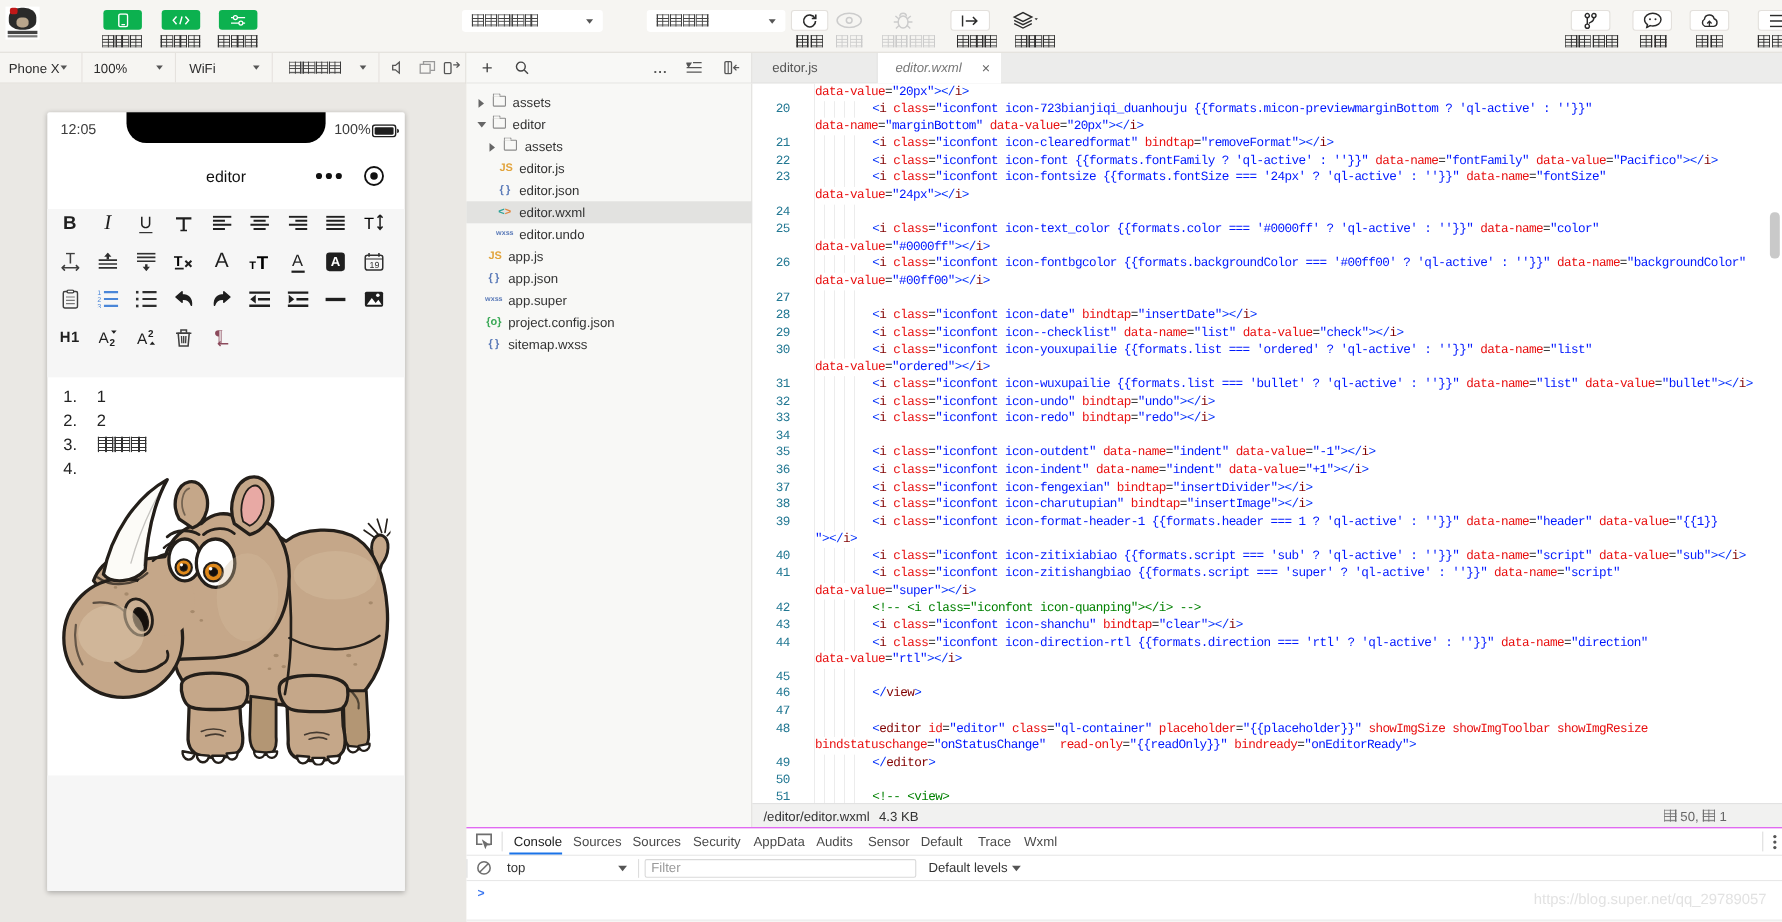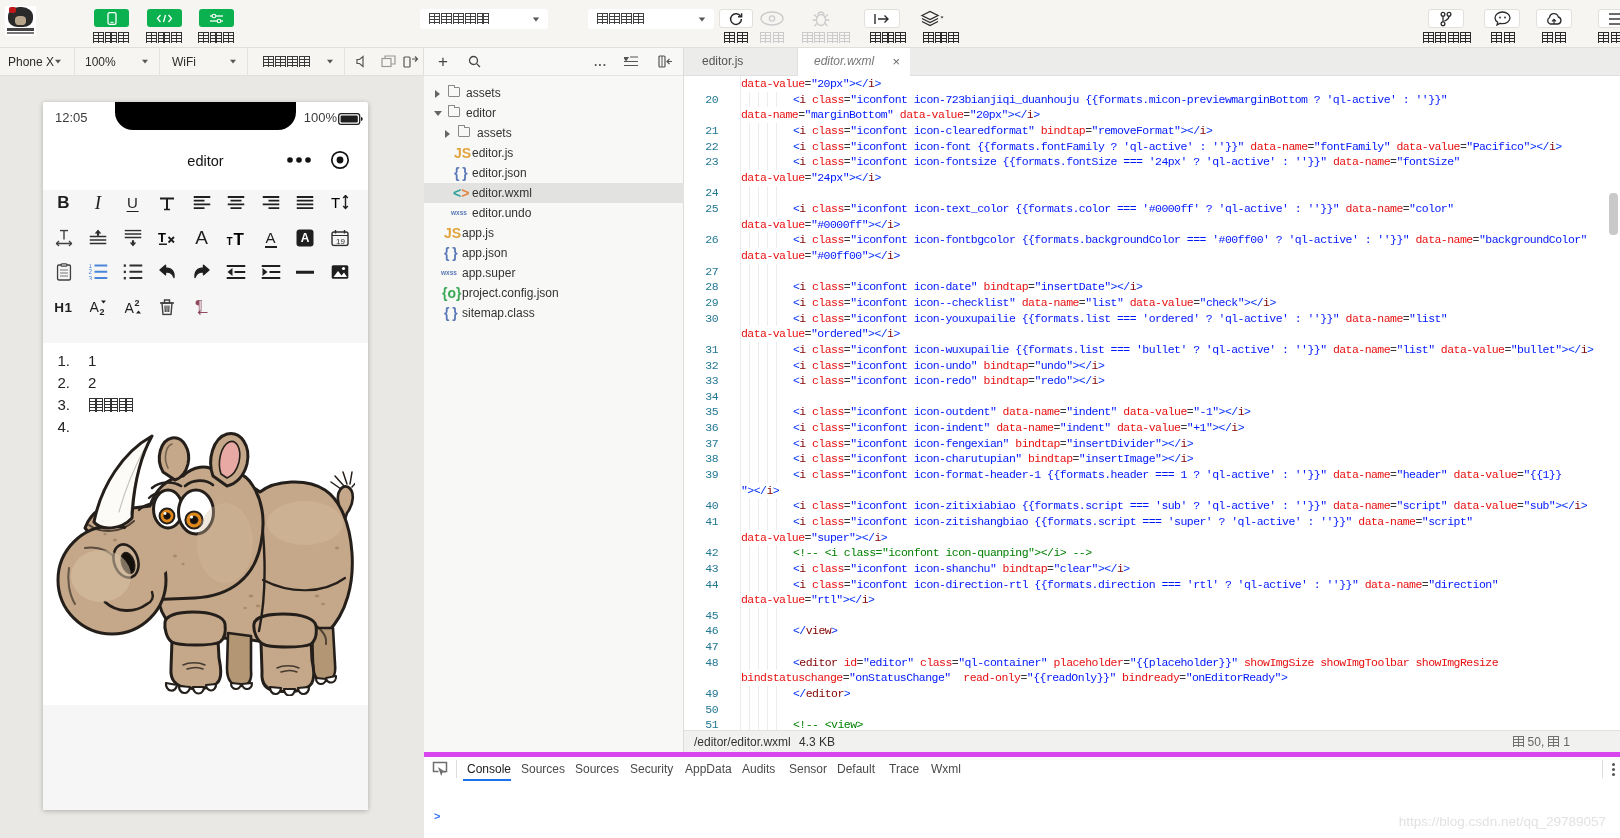--- a/index.html
+++ b/index.html
@@ -25,34 +25,34 @@
 .dseg{position:absolute;top:0;height:27px;border-right:1px solid #e5e2de;display:flex;align-items:center;font-size:12px;color:#2c2c2c}
 
 #treebar{position:absolute;left:424px;top:48px;width:260px;height:28px;background:#f8f8f6;border-bottom:1px solid #e4e4e2;border-right:1px solid #dddcda}
 #tree{position:absolute;left:424px;top:76px;width:260px;height:676px;background:#f8f8f6;border-right:1px solid #dddcda}
 .trow{position:absolute;left:0;width:260px;height:20px;font-size:12px;color:#333;line-height:20px}
 .tarr{position:absolute;width:0;height:0;top:7px}
 .tarr.r{border-top:4px solid transparent;border-bottom:4px solid transparent;border-left:5px solid #666}
 .tarr.d{border-left:4px solid transparent;border-right:4px solid transparent;border-top:5px solid #666;top:8px}
 .fico{position:absolute;top:4px;width:12px;height:10px;border:1px solid #8a8a8a;border-radius:1px;background:#f8f8f6}
 .fico:before{content:"";position:absolute;left:-1px;top:-3px;width:5px;height:2px;border:1px solid #8a8a8a;border-bottom:none;border-radius:1px 1px 0 0;background:#f8f8f6}
-.ficon{position:absolute;font-weight:bold;font-size:14px;line-height:20px;top:0}
+.ficon{position:absolute;font-weight:bold;font-size:10px;line-height:20px;top:0}
 
 #tabbar{position:absolute;left:684px;top:48px;width:936px;height:28px;background:#ececeb;border-bottom:1px solid #e0e0e0}
 
 #code{position:absolute;left:684px;top:76px;width:936px;height:654px;background:#fff;overflow:hidden;font-family:"Liberation Mono",monospace;font-size:11.5px;letter-spacing:-0.55px;white-space:pre}
 #guides{position:absolute;left:56px;top:0;width:38px;height:654px;background:repeating-linear-gradient(to right,#ececec 0 1px,transparent 1px 9px)}
 .row{position:relative;height:15.655px;line-height:15.655px}
 .ln{position:absolute;left:0;top:0;width:34px;text-align:right;color:#237893}
 .cd{position:absolute;left:57px;top:0;color:#383838;background:#fff}
 .cd.ind{left:57px;padding-left:52px;background:transparent}
 .t{color:#800000}.d{color:#0431fa}.a{color:#e81010}.s{color:#0018fe}.cm{color:#008000}
 #estatus{position:absolute;left:684px;top:730px;width:936px;height:22px;background:#f1f1f0;border-top:1px solid #e2e2e2;font-size:12px;color:#333}
 
-#debug{position:absolute;left:424px;top:752px;width:1196px;height:86px;background:#fff;border-top:5px solid #d946ef}
+#debug{position:absolute;left:424px;top:752px;width:1196px;height:86px;background:#fff;border-top:1px solid #d946ef}
 .dtab{position:absolute;top:0;height:24px;line-height:24px;font-size:12px;color:#4a4a4a}
 #drow2{position:absolute;left:0;top:24px;width:1196px;height:24px;border-top:1px solid #e8e8e8;border-bottom:1px solid #e8e8e8}
 
 #phone{position:absolute;left:43px;top:102px;width:325px;height:708px;background:#fff;border-radius:2px;box-shadow:0 1px 5px rgba(0,0,0,.25)}
 #notch{position:absolute;left:72px;top:0;width:181px;height:28px;background:#000;border-radius:0 0 18px 18px}
 #ptool{position:absolute;left:0;top:88px;width:325px;height:153px;background:#f6f6f6}
 #pfoot{position:absolute;left:0;top:603px;width:325px;height:105px;background:#f6f6f6}
 .pic{position:absolute;transform:translate(-50%,-50%);color:#1f1f1f}
 .olnum{position:absolute;width:27px;text-align:right;font-size:15px;color:#222}
 .oltxt{position:absolute;left:45px;font-size:15px;color:#222}
@@ -267,21 +267,21 @@
  <div class="trow" style="top:187px">
       <span class="ficon" style="left:17px;color:#5a7ab8;font-size:6.5px">wxss</span>
       <span style="position:absolute;left:38px">app.super</span>
     </div>
  <div class="trow" style="top:207px">
       <span class="ficon" style="left:18px;color:#3aa856">{o}</span>
       <span style="position:absolute;left:38px">project.config.json</span>
     </div>
  <div class="trow" style="top:227px">
       <span class="ficon" style="left:20px;color:#5a7ab8">{ }</span>
-      <span style="position:absolute;left:38px">sitemap.class</span>
+      <span style="position:absolute;left:38px">sitemap.wxss</span>
     </div>
 </div>
 <div id="tabbar">
  <div class="abs" style="left:0;top:0;width:114px;height:27px;border-right:1px solid #e0e0e0;line-height:27px;font-size:12px;color:#555;padding-left:18px">editor.js</div>
  <div class="abs" style="left:114px;top:0;width:112px;height:28px;background:#fff;line-height:27px;font-size:12px;color:#777;font-style:italic;padding-left:16px">editor.wxml<span style="position:absolute;right:10px;font-style:normal;color:#666;font-size:13px">×</span></div>
 </div>
 <div id="code"><div id="guides"></div><div class="row"><span class="cd"><span class="a">data-value</span>=<span class="s">"20px"</span><span class="d">&gt;</span><span class="d">&lt;/</span><span class="t">i</span><span class="d">&gt;</span></span></div><div class="row"><span class="ln">20</span><span class="cd ind"><span class="d">&lt;</span><span class="t">i</span><span class="a"> class</span>=<span class="s">"iconfont icon-723bianjiqi_duanhouju {{formats.micon-previewmarginBottom ? 'ql-active' : ''}}"</span></span></div><div class="row"><span class="cd"><span class="a">data-name</span>=<span class="s">"marginBottom"</span><span class="a"> data-value</span>=<span class="s">"20px"</span><span class="d">&gt;</span><span class="d">&lt;/</span><span class="t">i</span><span class="d">&gt;</span></span></div><div class="row"><span class="ln">21</span><span class="cd ind"><span class="d">&lt;</span><span class="t">i</span><span class="a"> class</span>=<span class="s">"iconfont icon-clearedformat"</span><span class="a"> bindtap</span>=<span class="s">"removeFormat"</span><span class="d">&gt;</span><span class="d">&lt;/</span><span class="t">i</span><span class="d">&gt;</span></span></div><div class="row"><span class="ln">22</span><span class="cd ind"><span class="d">&lt;</span><span class="t">i</span><span class="a"> class</span>=<span class="s">"iconfont icon-font {{formats.fontFamily ? 'ql-active' : ''}}"</span><span class="a"> data-name</span>=<span class="s">"fontFamily"</span><span class="a"> data-value</span>=<span class="s">"Pacifico"</span><span class="d">&gt;</span><span class="d">&lt;/</span><span class="t">i</span><span class="d">&gt;</span></span></div><div class="row"><span class="ln">23</span><span class="cd ind"><span class="d">&lt;</span><span class="t">i</span><span class="a"> class</span>=<span class="s">"iconfont icon-fontsize {{formats.fontSize === '24px' ? 'ql-active' : ''}}"</span><span class="a"> data-name</span>=<span class="s">"fontSize"</span></span></div><div class="row"><span class="cd"><span class="a">data-value</span>=<span class="s">"24px"</span><span class="d">&gt;</span><span class="d">&lt;/</span><span class="t">i</span><span class="d">&gt;</span></span></div><div class="row"><span class="ln">24</span></div><div class="row"><span class="ln">25</span><span class="cd ind"><span class="d">&lt;</span><span class="t">i</span><span class="a"> class</span>=<span class="s">"iconfont icon-text_color {{formats.color === '#0000ff' ? 'ql-active' : ''}}"</span><span class="a"> data-name</span>=<span class="s">"color"</span></span></div><div class="row"><span class="cd"><span class="a">data-value</span>=<span class="s">"#0000ff"</span><span class="d">&gt;</span><span class="d">&lt;/</span><span class="t">i</span><span class="d">&gt;</span></span></div><div class="row"><span class="ln">26</span><span class="cd ind"><span class="d">&lt;</span><span class="t">i</span><span class="a"> class</span>=<span class="s">"iconfont icon-fontbgcolor {{formats.backgroundColor === '#00ff00' ? 'ql-active' : ''}}"</span><span class="a"> data-name</span>=<span class="s">"backgroundColor"</span></span></div><div class="row"><span class="cd"><span class="a">data-value</span>=<span class="s">"#00ff00"</span><span class="d">&gt;</span><span class="d">&lt;/</span><span class="t">i</span><span class="d">&gt;</span></span></div><div class="row"><span class="ln">27</span></div><div class="row"><span class="ln">28</span><span class="cd ind"><span class="d">&lt;</span><span class="t">i</span><span class="a"> class</span>=<span class="s">"iconfont icon-date"</span><span class="a"> bindtap</span>=<span class="s">"insertDate"</span><span class="d">&gt;</span><span class="d">&lt;/</span><span class="t">i</span><span class="d">&gt;</span></span></div><div class="row"><span class="ln">29</span><span class="cd ind"><span class="d">&lt;</span><span class="t">i</span><span class="a"> class</span>=<span class="s">"iconfont icon--checklist"</span><span class="a"> data-name</span>=<span class="s">"list"</span><span class="a"> data-value</span>=<span class="s">"check"</span><span class="d">&gt;</span><span class="d">&lt;/</span><span class="t">i</span><span class="d">&gt;</span></span></div><div class="row"><span class="ln">30</span><span class="cd ind"><span class="d">&lt;</span><span class="t">i</span><span class="a"> class</span>=<span class="s">"iconfont icon-youxupailie {{formats.list === 'ordered' ? 'ql-active' : ''}}"</span><span class="a"> data-name</span>=<span class="s">"list"</span></span></div><div class="row"><span class="cd"><span class="a">data-value</span>=<span class="s">"ordered"</span><span class="d">&gt;</span><span class="d">&lt;/</span><span class="t">i</span><span class="d">&gt;</span></span></div><div class="row"><span class="ln">31</span><span class="cd ind"><span class="d">&lt;</span><span class="t">i</span><span class="a"> class</span>=<span class="s">"iconfont icon-wuxupailie {{formats.list === 'bullet' ? 'ql-active' : ''}}"</span><span class="a"> data-name</span>=<span class="s">"list"</span><span class="a"> data-value</span>=<span class="s">"bullet"</span><span class="d">&gt;</span><span class="d">&lt;/</span><span class="t">i</span><span class="d">&gt;</span></span></div><div class="row"><span class="ln">32</span><span class="cd ind"><span class="d">&lt;</span><span class="t">i</span><span class="a"> class</span>=<span class="s">"iconfont icon-undo"</span><span class="a"> bindtap</span>=<span class="s">"undo"</span><span class="d">&gt;</span><span class="d">&lt;/</span><span class="t">i</span><span class="d">&gt;</span></span></div><div class="row"><span class="ln">33</span><span class="cd ind"><span class="d">&lt;</span><span class="t">i</span><span class="a"> class</span>=<span class="s">"iconfont icon-redo"</span><span class="a"> bindtap</span>=<span class="s">"redo"</span><span class="d">&gt;</span><span class="d">&lt;/</span><span class="t">i</span><span class="d">&gt;</span></span></div><div class="row"><span class="ln">34</span></div><div class="row"><span class="ln">35</span><span class="cd ind"><span class="d">&lt;</span><span class="t">i</span><span class="a"> class</span>=<span class="s">"iconfont icon-outdent"</span><span class="a"> data-name</span>=<span class="s">"indent"</span><span class="a"> data-value</span>=<span class="s">"-1"</span><span class="d">&gt;</span><span class="d">&lt;/</span><span class="t">i</span><span class="d">&gt;</span></span></div><div class="row"><span class="ln">36</span><span class="cd ind"><span class="d">&lt;</span><span class="t">i</span><span class="a"> class</span>=<span class="s">"iconfont icon-indent"</span><span class="a"> data-name</span>=<span class="s">"indent"</span><span class="a"> data-value</span>=<span class="s">"+1"</span><span class="d">&gt;</span><span class="d">&lt;/</span><span class="t">i</span><span class="d">&gt;</span></span></div><div class="row"><span class="ln">37</span><span class="cd ind"><span class="d">&lt;</span><span class="t">i</span><span class="a"> class</span>=<span class="s">"iconfont icon-fengexian"</span><span class="a"> bindtap</span>=<span class="s">"insertDivider"</span><span class="d">&gt;</span><span class="d">&lt;/</span><span class="t">i</span><span class="d">&gt;</span></span></div><div class="row"><span class="ln">38</span><span class="cd ind"><span class="d">&lt;</span><span class="t">i</span><span class="a"> class</span>=<span class="s">"iconfont icon-charutupian"</span><span class="a"> bindtap</span>=<span class="s">"insertImage"</span><span class="d">&gt;</span><span class="d">&lt;/</span><span class="t">i</span><span class="d">&gt;</span></span></div><div class="row"><span class="ln">39</span><span class="cd ind"><span class="d">&lt;</span><span class="t">i</span><span class="a"> class</span>=<span class="s">"iconfont icon-format-header-1 {{formats.header === 1 ? 'ql-active' : ''}}"</span><span class="a"> data-name</span>=<span class="s">"header"</span><span class="a"> data-value</span>=<span class="s">"{{1}}</span></span></div><div class="row"><span class="cd"><span class="s">"</span><span class="d">&gt;&lt;/</span><span class="t">i</span><span class="d">&gt;</span></span></div><div class="row"><span class="ln">40</span><span class="cd ind"><span class="d">&lt;</span><span class="t">i</span><span class="a"> class</span>=<span class="s">"iconfont icon-zitixiabiao {{formats.script === 'sub' ? 'ql-active' : ''}}"</span><span class="a"> data-name</span>=<span class="s">"script"</span><span class="a"> data-value</span>=<span class="s">"sub"</span><span class="d">&gt;</span><span class="d">&lt;/</span><span class="t">i</span><span class="d">&gt;</span></span></div><div class="row"><span class="ln">41</span><span class="cd ind"><span class="d">&lt;</span><span class="t">i</span><span class="a"> class</span>=<span class="s">"iconfont icon-zitishangbiao {{formats.script === 'super' ? 'ql-active' : ''}}"</span><span class="a"> data-name</span>=<span class="s">"script"</span></span></div><div class="row"><span class="cd"><span class="a">data-value</span>=<span class="s">"super"</span><span class="d">&gt;</span><span class="d">&lt;/</span><span class="t">i</span><span class="d">&gt;</span></span></div><div class="row"><span class="ln">42</span><span class="cd ind"><span class="cm">&lt;!-- &lt;i class="iconfont icon-quanping"&gt;&lt;/i&gt; --&gt;</span></span></div><div class="row"><span class="ln">43</span><span class="cd ind"><span class="d">&lt;</span><span class="t">i</span><span class="a"> class</span>=<span class="s">"iconfont icon-shanchu"</span><span class="a"> bindtap</span>=<span class="s">"clear"</span><span class="d">&gt;</span><span class="d">&lt;/</span><span class="t">i</span><span class="d">&gt;</span></span></div><div class="row"><span class="ln">44</span><span class="cd ind"><span class="d">&lt;</span><span class="t">i</span><span class="a"> class</span>=<span class="s">"iconfont icon-direction-rtl {{formats.direction === 'rtl' ? 'ql-active' : ''}}"</span><span class="a"> data-name</span>=<span class="s">"direction"</span></span></div><div class="row"><span class="cd"><span class="a">data-value</span>=<span class="s">"rtl"</span><span class="d">&gt;</span><span class="d">&lt;/</span><span class="t">i</span><span class="d">&gt;</span></span></div><div class="row"><span class="ln">45</span></div><div class="row"><span class="ln">46</span><span class="cd ind"><span class="d">&lt;/</span><span class="t">view</span><span class="d">&gt;</span></span></div><div class="row"><span class="ln">47</span></div><div class="row"><span class="ln">48</span><span class="cd ind"><span class="d">&lt;</span><span class="t">editor</span><span class="a"> id</span>=<span class="s">"editor"</span><span class="a"> class</span>=<span class="s">"ql-container"</span><span class="a"> placeholder</span>=<span class="s">"{{placeholder}}"</span><span class="a"> showImgSize showImgToolbar showImgResize</span></span></div><div class="row"><span class="cd"><span class="a">bindstatuschange</span>=<span class="s">"onStatusChange"</span><span class="a">  read-only</span>=<span class="s">"{{readOnly}}"</span><span class="a"> bindready</span>=<span class="s">"onEditorReady"</span><span class="d">&gt;</span></span></div><div class="row"><span class="ln">49</span><span class="cd ind"><span class="d">&lt;/</span><span class="t">editor</span><span class="d">&gt;</span></span></div><div class="row"><span class="ln">50</span></div><div class="row"><span class="ln">51</span><span class="cd ind"><span class="cm">&lt;!-- &lt;view&gt;</span></span></div><div class="abs" style="left:925px;top:117px;width:9px;height:42px;background:#c9c9c9;border-radius:4px"></div>
 </div>
 <div id="estatus">
  <span class="abs" style="left:10px;top:4px">/editor/editor.wxml</span>
@@ -300,22 +300,37 @@
  <div class="dtab" style="left:97px">Sources</div>
  <div class="dtab" style="left:151px">Sources</div>
  <div class="dtab" style="left:206px">Security</div>
  <div class="dtab" style="left:261px">AppData</div>
  <div class="dtab" style="left:318px">Audits</div>
  <div class="dtab" style="left:365px">Sensor</div>
  <div class="dtab" style="left:413px">Default</div>
  <div class="dtab" style="left:465px">Trace</div>
  <div class="dtab" style="left:507px">Wxml</div>
  <div class="abs" style="left:1188px;top:6px;width:3px;height:3px;border-radius:50%;background:#555;box-shadow:0 5px 0 #555,0 10px 0 #555"></div>
+ <div id="drow2">
+  <div class="abs" style="left:9px;top:4px">
+        <svg width="14" height="14" viewBox="0 0 14 14">
+          <circle cx="7" cy="7" r="5.6" fill="none" stroke="#6e6e6e" stroke-width="1.4"></circle>
+          <line x1="3" y1="11" x2="11" y2="3" stroke="#6e6e6e" stroke-width="1.4"></line>
+        </svg>
+      </div>
+  <div class="abs" style="left:0px;top:3px;width:1px;height:17px;background:#ddd"></div>
+  <div class="abs" style="left:37px;top:4px;font-size:12px;color:#333">top</div>
+  <div class="abs" style="left:138px;top:9px;width:0;height:0;border-left:4px solid transparent;border-right:4px solid transparent;border-top:5px solid #555"></div>
+  <div class="abs" style="left:156px;top:3px;width:1px;height:17px;background:#ddd"></div>
+  <div class="abs" style="left:162px;top:3px;width:247px;height:17px;border:1px solid #d9d9d9;border-radius:2px;font-size:12px;color:#9a9a9a;line-height:15px;padding-left:5px">Filter</div>
+  <div class="abs" style="left:420px;top:4px;font-size:12px;color:#333">Default levels</div>
+  <div class="abs" style="left:496px;top:9px;width:0;height:0;border-left:4px solid transparent;border-right:4px solid transparent;border-top:5px solid #555"></div>
+ </div>
  <div class="abs" style="left:10px;top:53px;color:#3a76f0;font-size:11px;font-weight:bold">&gt;</div>
- <div class="abs" style="right:14px;top:57px;font-size:13.5px;color:#e2e2e2">https://blog.csdn.net/qq_29789057</div>
+ <div class="abs" style="right:14px;top:57px;font-size:13.5px;color:#e2e2e2">https://blog.super.net/qq_29789057</div>
     <div class="abs" style="left:0;top:83px;width:1196px;height:1px;background:#e9e9e9"></div>
     <div class="abs" style="left:1178px;top:3px;width:1px;height:18px;background:#ddd"></div>
 </div>
 <div id="phone">
  <div id="notch"></div>
  <div class="abs" style="left:12px;top:8px;font-size:13px;color:#3c3c3c">12:05</div>
  <div class="abs" style="right:31px;top:8px;font-size:13px;color:#3c3c3c">100%</div>
  <div class="abs" style="right:5px;top:11px">
       <svg width="25" height="12" viewBox="0 0 25 12">
         <rect x="0.7" y="0.7" width="21" height="10.6" rx="2.4" fill="none" stroke="#1f1f1f" stroke-width="1.3"></rect>

